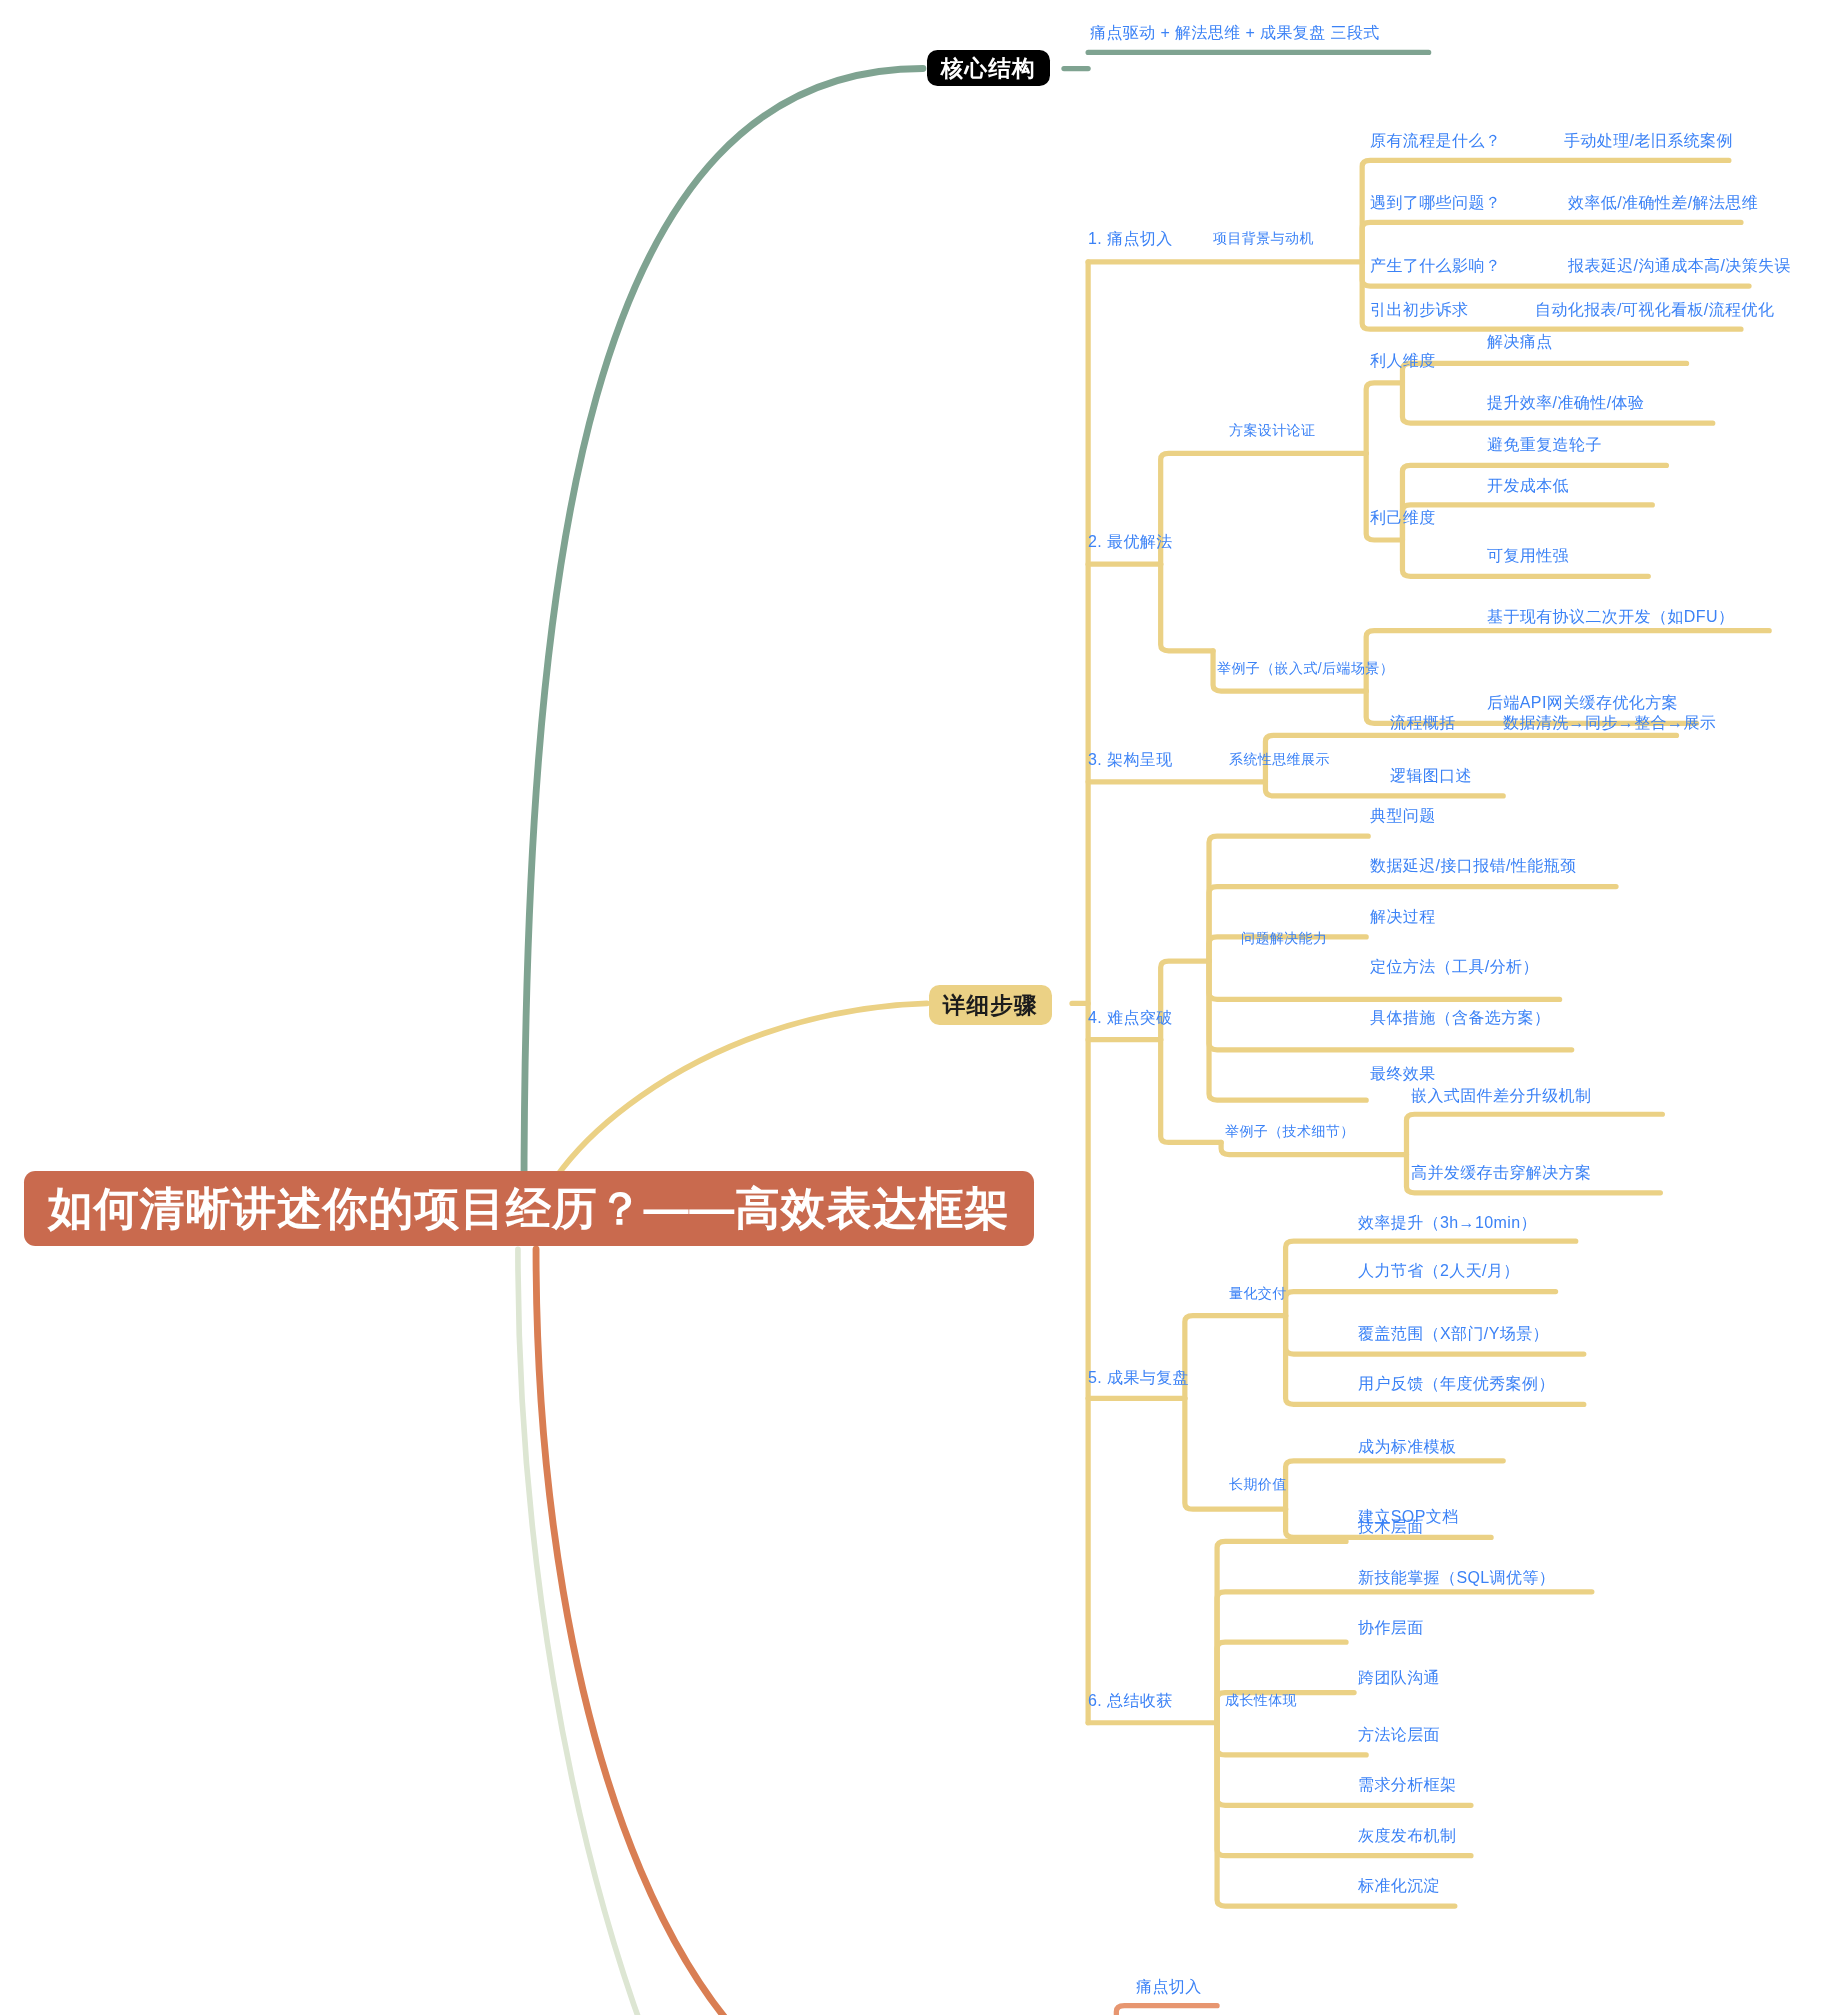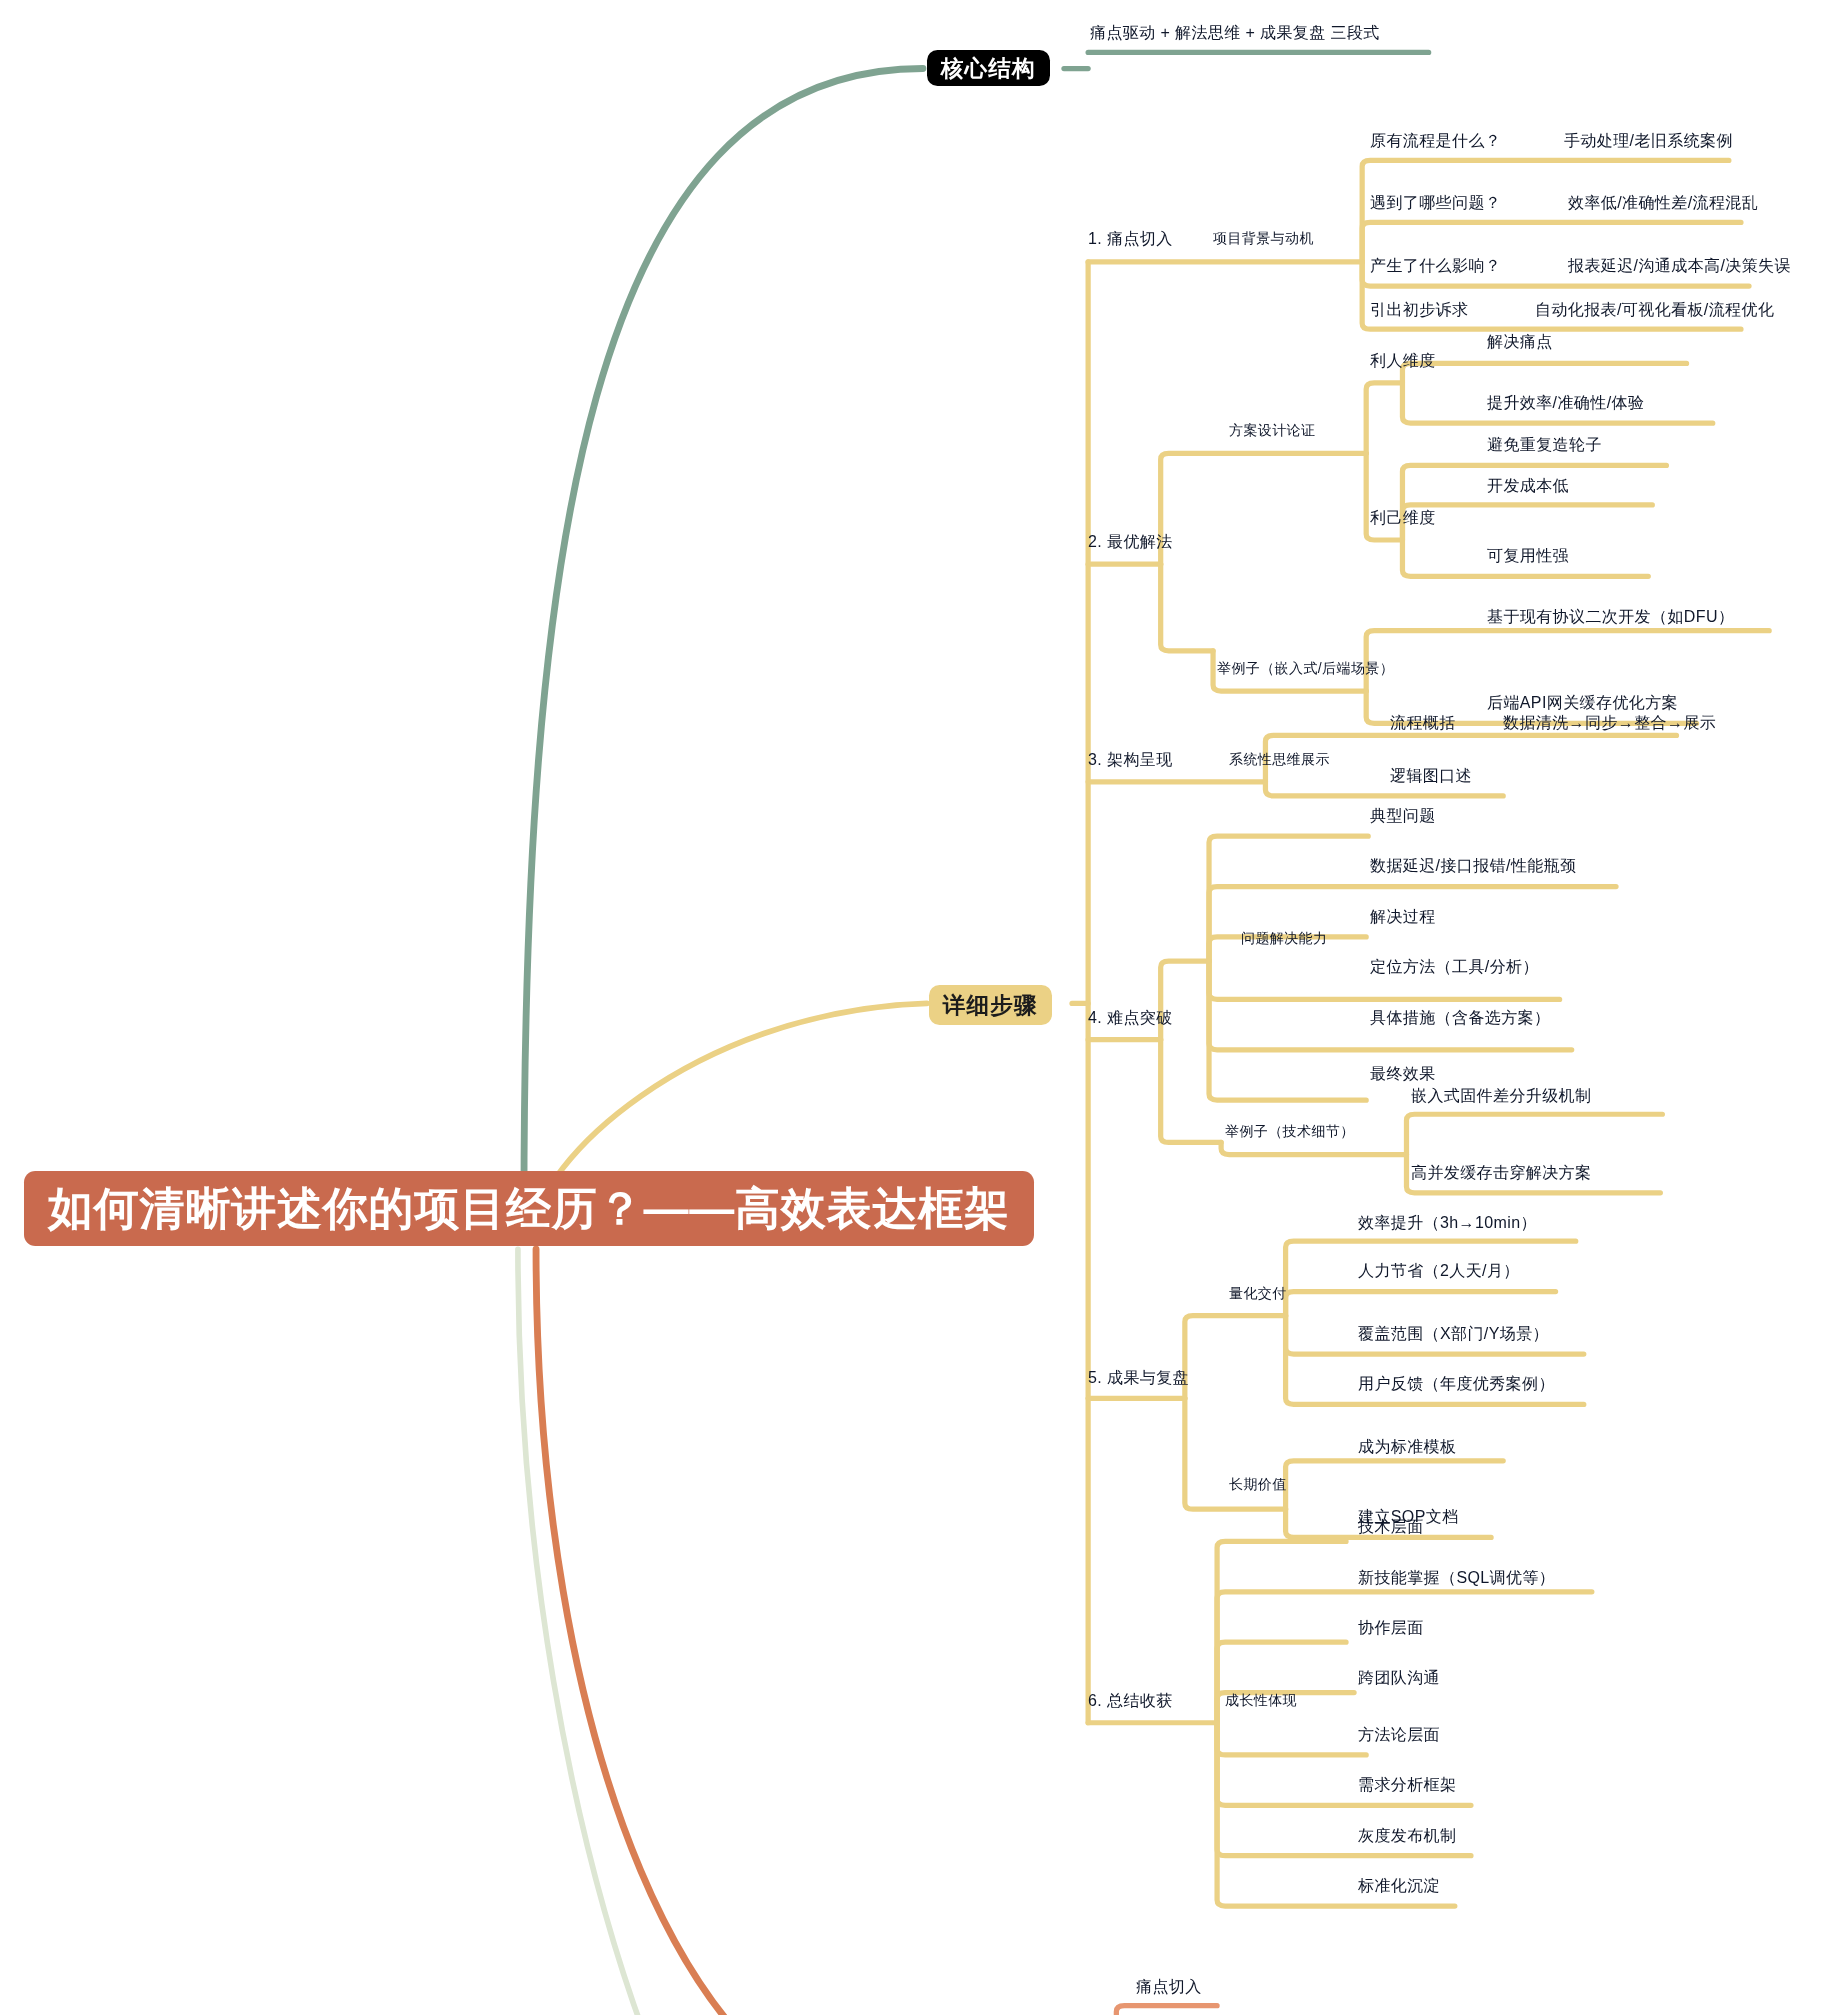--- a/index.html
+++ b/index.html
@@ -12,21 +12,21 @@
     font-size:45px;font-weight:700;letter-spacing:0.8px;
     padding:13px 24px;white-space:nowrap;
   }
   .branch-node{
     border-radius:10.5px;white-space:nowrap;font-size:22.6px;font-weight:700;
     padding:0 13.7px;letter-spacing:1.2px;
   }
   .branch-green{background:#000000;color:#ffffff;}
   .branch-yellow{background:#EBD185;color:#1c1c1c;}
   .leaf-text{
-    position:absolute;white-space:nowrap;color:#0f172a;
+    position:absolute;white-space:nowrap;color:#3b82f6;
     font-size:16px;font-weight:500;letter-spacing:0.4px;line-height:1;
   }
   .lvl2-text{font-size:14px;font-weight:500;}
   .lvl1-text{font-size:16px;font-weight:500;}
 </style>
 </head>
 <body>
 
 <div id="stage">
 
@@ -135,21 +135,21 @@
 
   <div class="leaf-text" style="left:1090px;top:25px;">痛点驱动 + 解法思维 + 成果复盘 三段式</div>
 
   <div class="leaf-text lvl1-text" style="left:1088px;top:231px;">1. 痛点切入</div>
   <div class="leaf-text lvl2-text" style="left:1213px;top:231px;">项目背景与动机</div>
 
   <div class="leaf-text" style="left:1370px;top:133px;">原有流程是什么？</div>
   <div class="leaf-text" style="left:1564px;top:133px;">手动处理/老旧系统案例</div>
 
   <div class="leaf-text" style="left:1370px;top:195px;">遇到了哪些问题？</div>
-  <div class="leaf-text" style="left:1568px;top:195px;">效率低/准确性差/流程混乱</div>
+  <div class="leaf-text" style="left:1568px;top:195px;">效率低/准确性差/解法思维</div>
 
   <div class="leaf-text" style="left:1370px;top:258px;">产生了什么影响？</div>
   <div class="leaf-text" style="left:1568px;top:258px;">报表延迟/沟通成本高/决策失误</div>
 
   <div class="leaf-text" style="left:1370px;top:302px;">引出初步诉求</div>
   <div class="leaf-text" style="left:1535px;top:302px;">自动化报表/可视化看板/流程优化</div>
 
   <div class="leaf-text lvl1-text" style="left:1088px;top:534px;">2. 最优解法</div>
   <div class="leaf-text lvl2-text" style="left:1229px;top:423px;">方案设计论证</div>
 

